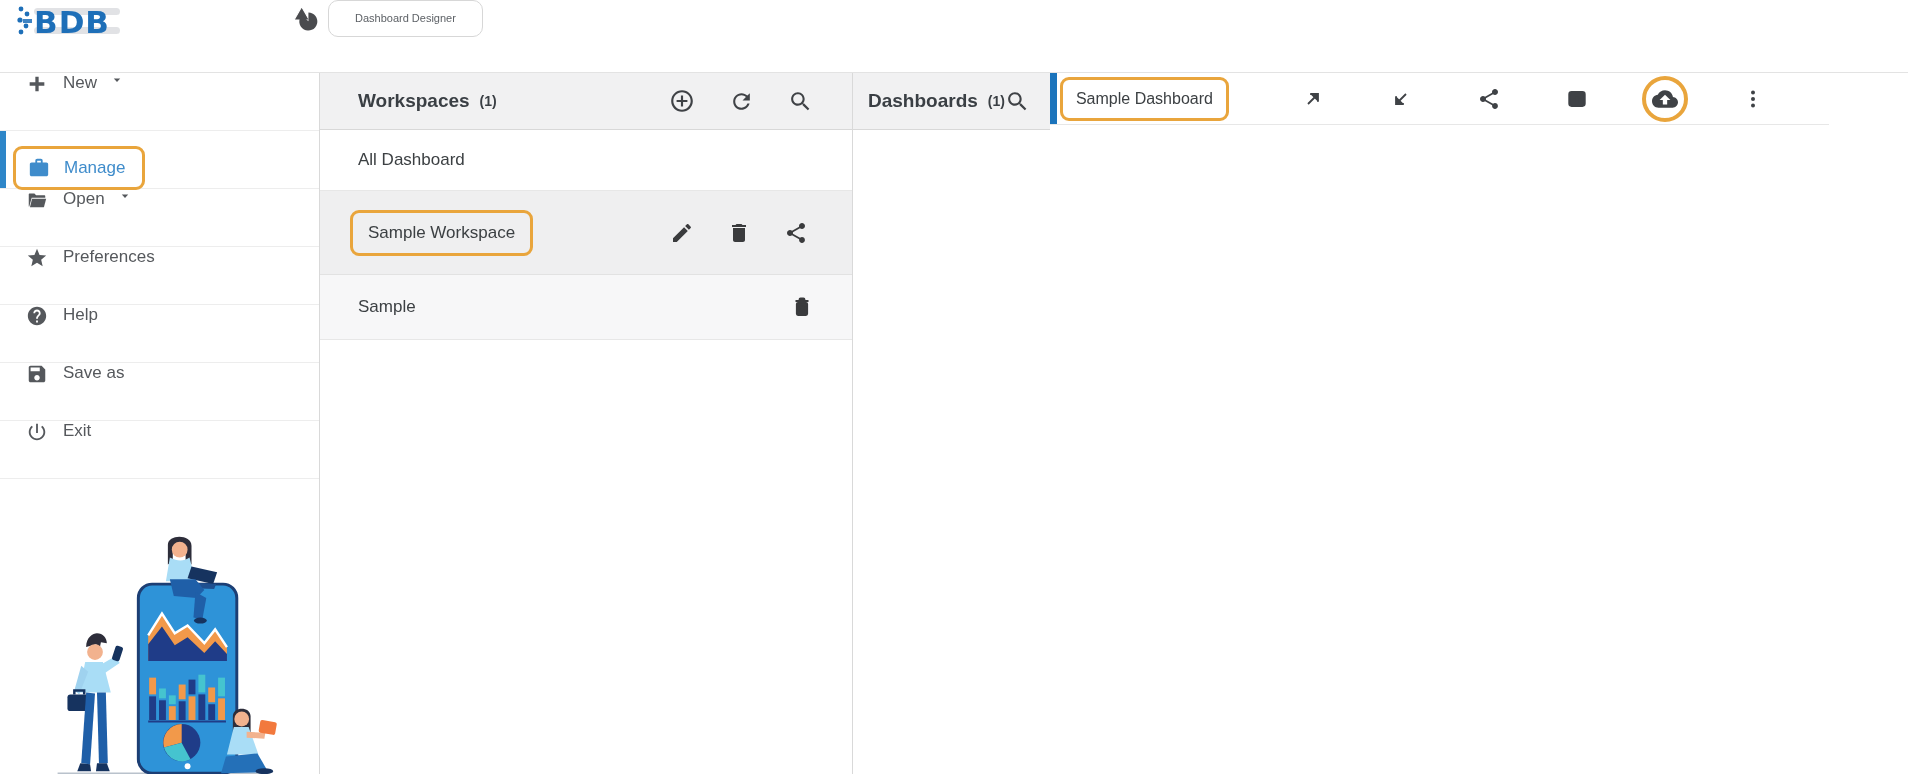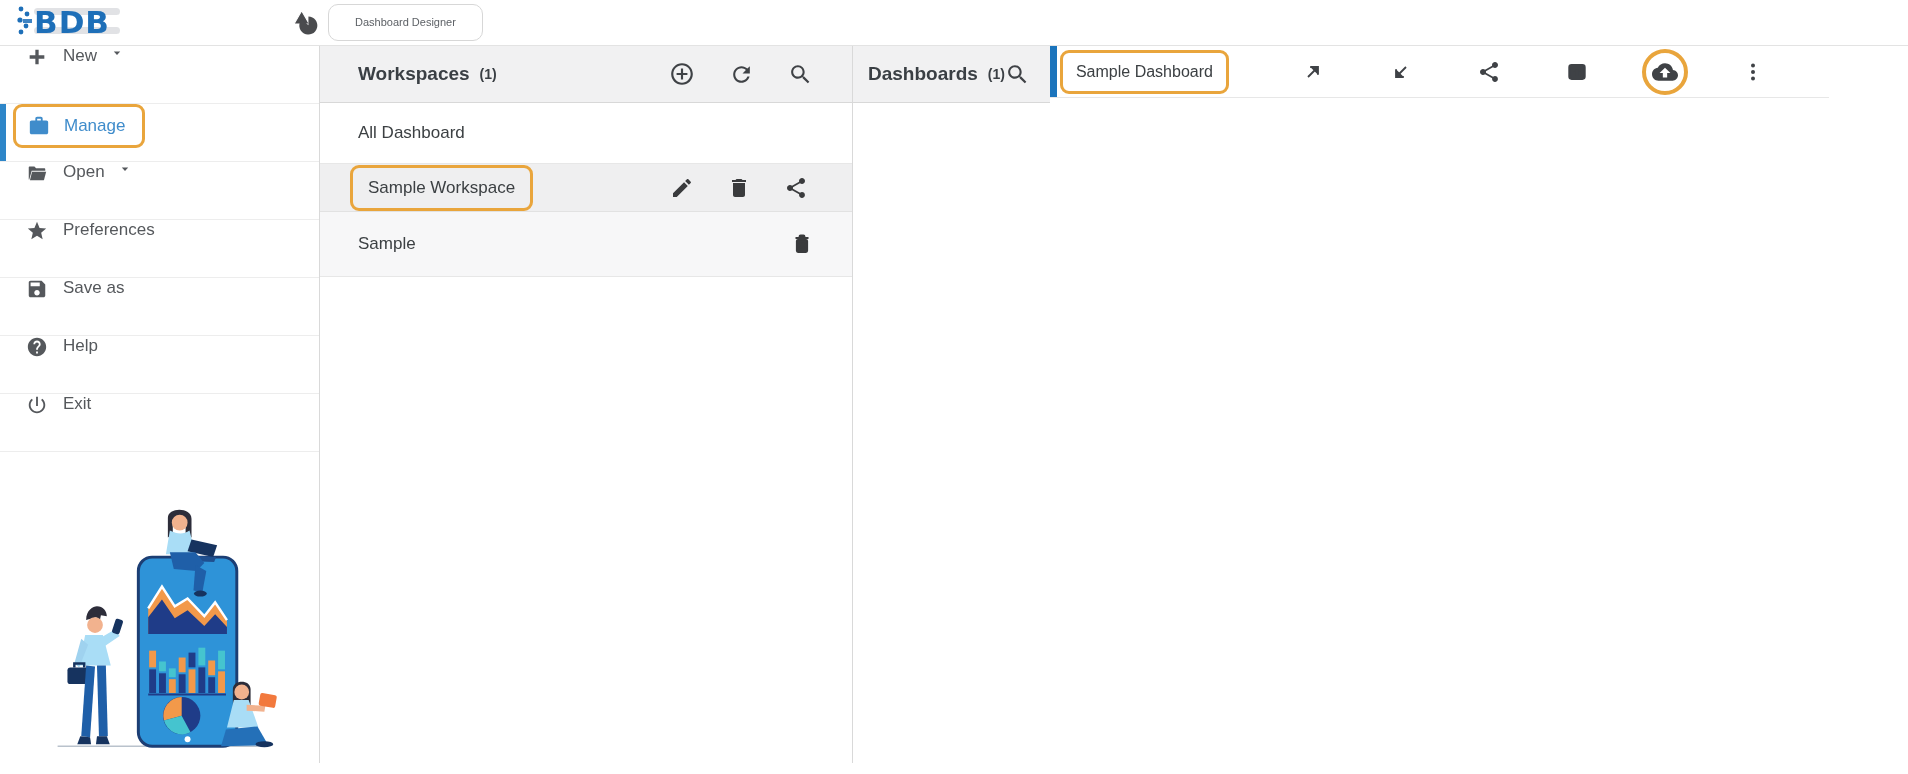--- a/index.html
+++ b/index.html
@@ -2,53 +2,53 @@
 <html><head>
 <meta charset="utf-8">
 <style>
   * { margin:0; padding:0; box-sizing:border-box; }
   html,body { width:1908px; height:774px; }
   body { font-family:"Liberation Sans", sans-serif; color:#3c4043; background:#fff; overflow:hidden; }
 
   .i { width:24px; height:24px; fill:currentColor; display:block; }
 
   
-  .topbar { height:46px; background:#fff; border-bottom:1px solid #e3e3e3; position:relative; display:flex; align-items:center; }
+  .topbar { height:73px; background:#fff; border-bottom:1px solid #e3e3e3; position:relative; display:flex; align-items:flex-start; }
   .logo { margin-left:14px; cursor:pointer; }
   .app-group { position:absolute; left:292px; display:flex; align-items:center; gap:9px; }
   .app-icon { color:#4a4b4e; }
   .app-chip { border:1.5px solid #d7d7d7; border-radius:10px; height:37px; line-height:34px; padding:0 26px; font-size:11px; color:#5d6166; background:#fff; }
 
   .layout { display:flex; height:717px; }
 
   
   .sidebar { width:320px; border-right:1px solid #d9d9d9; display:flex; flex-direction:column; background:#fff; }
   .nav-item { height:58px; flex:0 0 58px; display:flex; align-items:flex-start; gap:15px; padding-left:26px; border-bottom:1px solid #ededed; font-size:17px; color:#55585c; position:relative; cursor:pointer; }
   .nav-item .nicon { width:22px; height:22px; color:#55585c; }
   .nav-item .nicon svg { width:22px; height:22px; }
   .caret { width:14px; height:14px; margin-left:-2px; }
   .nav-item.active { padding-left:0; }
   .nav-item.active .bluebar { position:absolute; left:0; top:0; bottom:0; width:6px; background:#2e86c8; }
-  .active-box { display:flex; align-items:center; gap:14px; margin-left:13px; border:3px solid #e9a53c; border-radius:9px; padding:8px 17px 8px 12px; color:#3f8ccb; }
+  .active-box { display:flex; align-items:center; gap:14px; margin-left:13px; border:3px solid #e9a53c; border-radius:9px; padding:8px 17px 8px 12px; color:#3f8ccb;margin-top:15px; }
   .active-box .nicon { color:#3f8ccb; }
 
   .illus { margin-top:auto; display:flex; justify-content:center; padding-bottom:6px; }
 
   
   .panel-ws { width:533px; border-right:1px solid #d9d9d9; display:flex; flex-direction:column; background:#fff; }
   .panel-db { flex:1; display:flex; flex-direction:row; background:#fff; }
   .panel-header { height:57px; flex:0 0 57px; background:#f1f1f2; border-bottom:1px solid #d8d8d8; display:flex; align-items:center; }
   .panel-title { font-size:19px; font-weight:bold; color:#3a3f44; }
   .panel-count { font-size:14px; font-weight:bold; color:#3a3f44; margin-left:10px; }
   .hdr-icons { margin-left:auto; display:flex; align-items:center; gap:34px; color:#3f4246; }
   .hdr-icons .hbtn { cursor:pointer; }
 
   .ws-row { display:flex; align-items:center; font-size:17px; color:#3c4043; cursor:pointer; }
   .row-all { height:61px; background:#fff; border-bottom:1px solid #e7e7e7; padding-left:38px; }
-  .row-ws { height:48px; background:#efeff0; border-bottom:1px solid #e2e2e2; padding:0 44px 0 30px; }
+  .row-ws { height:84px; background:#efeff0; border-bottom:1px solid #e2e2e2; padding:0 44px 0 30px; }
   .row-trash { height:65px; background:#f7f7f8; border-bottom:1px solid #e7e7e7; padding:0 38px 0 38px; }
   .hl-box { border:3px solid #e9a53c; border-radius:9px; padding:10px 15px; background:transparent; }
   .row-actions { margin-left:auto; display:flex; align-items:center; gap:33px; color:#3a3b3d; }
   .abtn { cursor:pointer; }
 
   .db-row { height:52px; border-bottom:1px solid #e7e7e7; background:#fff; display:flex; align-items:center; position:relative; padding:0 32px 0 10px; cursor:pointer;gap:40px; }
   .db-row .selbar { position:absolute; left:0; top:0; bottom:0; width:7px; background:#1b74bc; }
   .dash-actions { margin-left:auto; display:flex; align-items:center; color:#3f4246; }
   .da { width:88px; display:flex; justify-content:center; align-items:center; }
   .ring { width:46px; height:46px; border:4px solid #e9a53c; border-radius:50%; display:flex; align-items:center; justify-content:center; }
@@ -133,33 +133,33 @@
         <svg viewBox="0 0 24 24" fill="currentColor">
             <path d="M12 17.27L18.18 21l-1.64-7.03L22 9.24l-7.19-.61L12 2 9.19 8.63 2 9.24l5.46 4.73L5.82 21z"></path>
           </svg>
       </span>
       <span>Preferences</span>
     </div>
 
     <div class="nav-item">
       <span class="nicon">
         <svg viewBox="0 0 24 24" fill="currentColor">
+            <path d="M12 2C6.48 2 2 6.48 2 12s4.48 10 10 10 10-4.48 10-10S17.52 2 12 2zm1 17h-2v-2h2v2zm2.07-7.75l-.9.92C13.45 12.9 13 13.5 13 15h-2v-.5c0-1.1.45-2.1 1.17-2.83l1.24-1.26c.37-.36.59-.86.59-1.41 0-1.1-.9-2-2-2s-2 .9-2 2H8c0-2.21 1.79-4 4-4s4 1.79 4 4c0 .88-.36 1.68-.93 2.25z"></path>
+          </svg>
+      </span>
+      <span>Help</span>
+    </div>
+
+    <div class="nav-item">
+      <span class="nicon">
+        <svg viewBox="0 0 24 24" fill="currentColor">
             <path d="M17 3H5c-1.11 0-2 .9-2 2v14c0 1.1.89 2 2 2h14c1.1 0 2-.9 2-2V7l-4-4zm-5 16c-1.66 0-3-1.34-3-3s1.34-3 3-3 3 1.34 3 3-1.34 3-3 3zm3-10H5V5h10v4z"></path>
           </svg>
       </span>
       <span>Save as</span>
-    </div>
-
-    <div class="nav-item">
-      <span class="nicon">
-        <svg viewBox="0 0 24 24" fill="currentColor">
-            <path d="M12 2C6.48 2 2 6.48 2 12s4.48 10 10 10 10-4.48 10-10S17.52 2 12 2zm1 17h-2v-2h2v2zm2.07-7.75l-.9.92C13.45 12.9 13 13.5 13 15h-2v-.5c0-1.1.45-2.1 1.17-2.83l1.24-1.26c.37-.36.59-.86.59-1.41 0-1.1-.9-2-2-2s-2 .9-2 2H8c0-2.21 1.79-4 4-4s4 1.79 4 4c0 .88-.36 1.68-.93 2.25z"></path>
-          </svg>
-      </span>
-      <span>Help</span>
     </div>
 
     <div class="nav-item">
       <span class="nicon">
         <svg viewBox="0 0 24 24" fill="currentColor">
             <path d="M13 3h-2v10h2V3zm4.83 2.17l-1.42 1.42C17.99 7.86 19 9.81 19 12c0 3.87-3.13 7-7 7s-7-3.13-7-7c0-2.19 1.01-4.14 2.58-5.42L6.17 5.17C4.23 6.82 3 9.26 3 12c0 4.97 4.03 9 9 9s9-4.03 9-9c0-2.74-1.23-5.18-3.17-6.83z"></path>
           </svg>
       </span>
       <span>Exit</span>
     </div>

